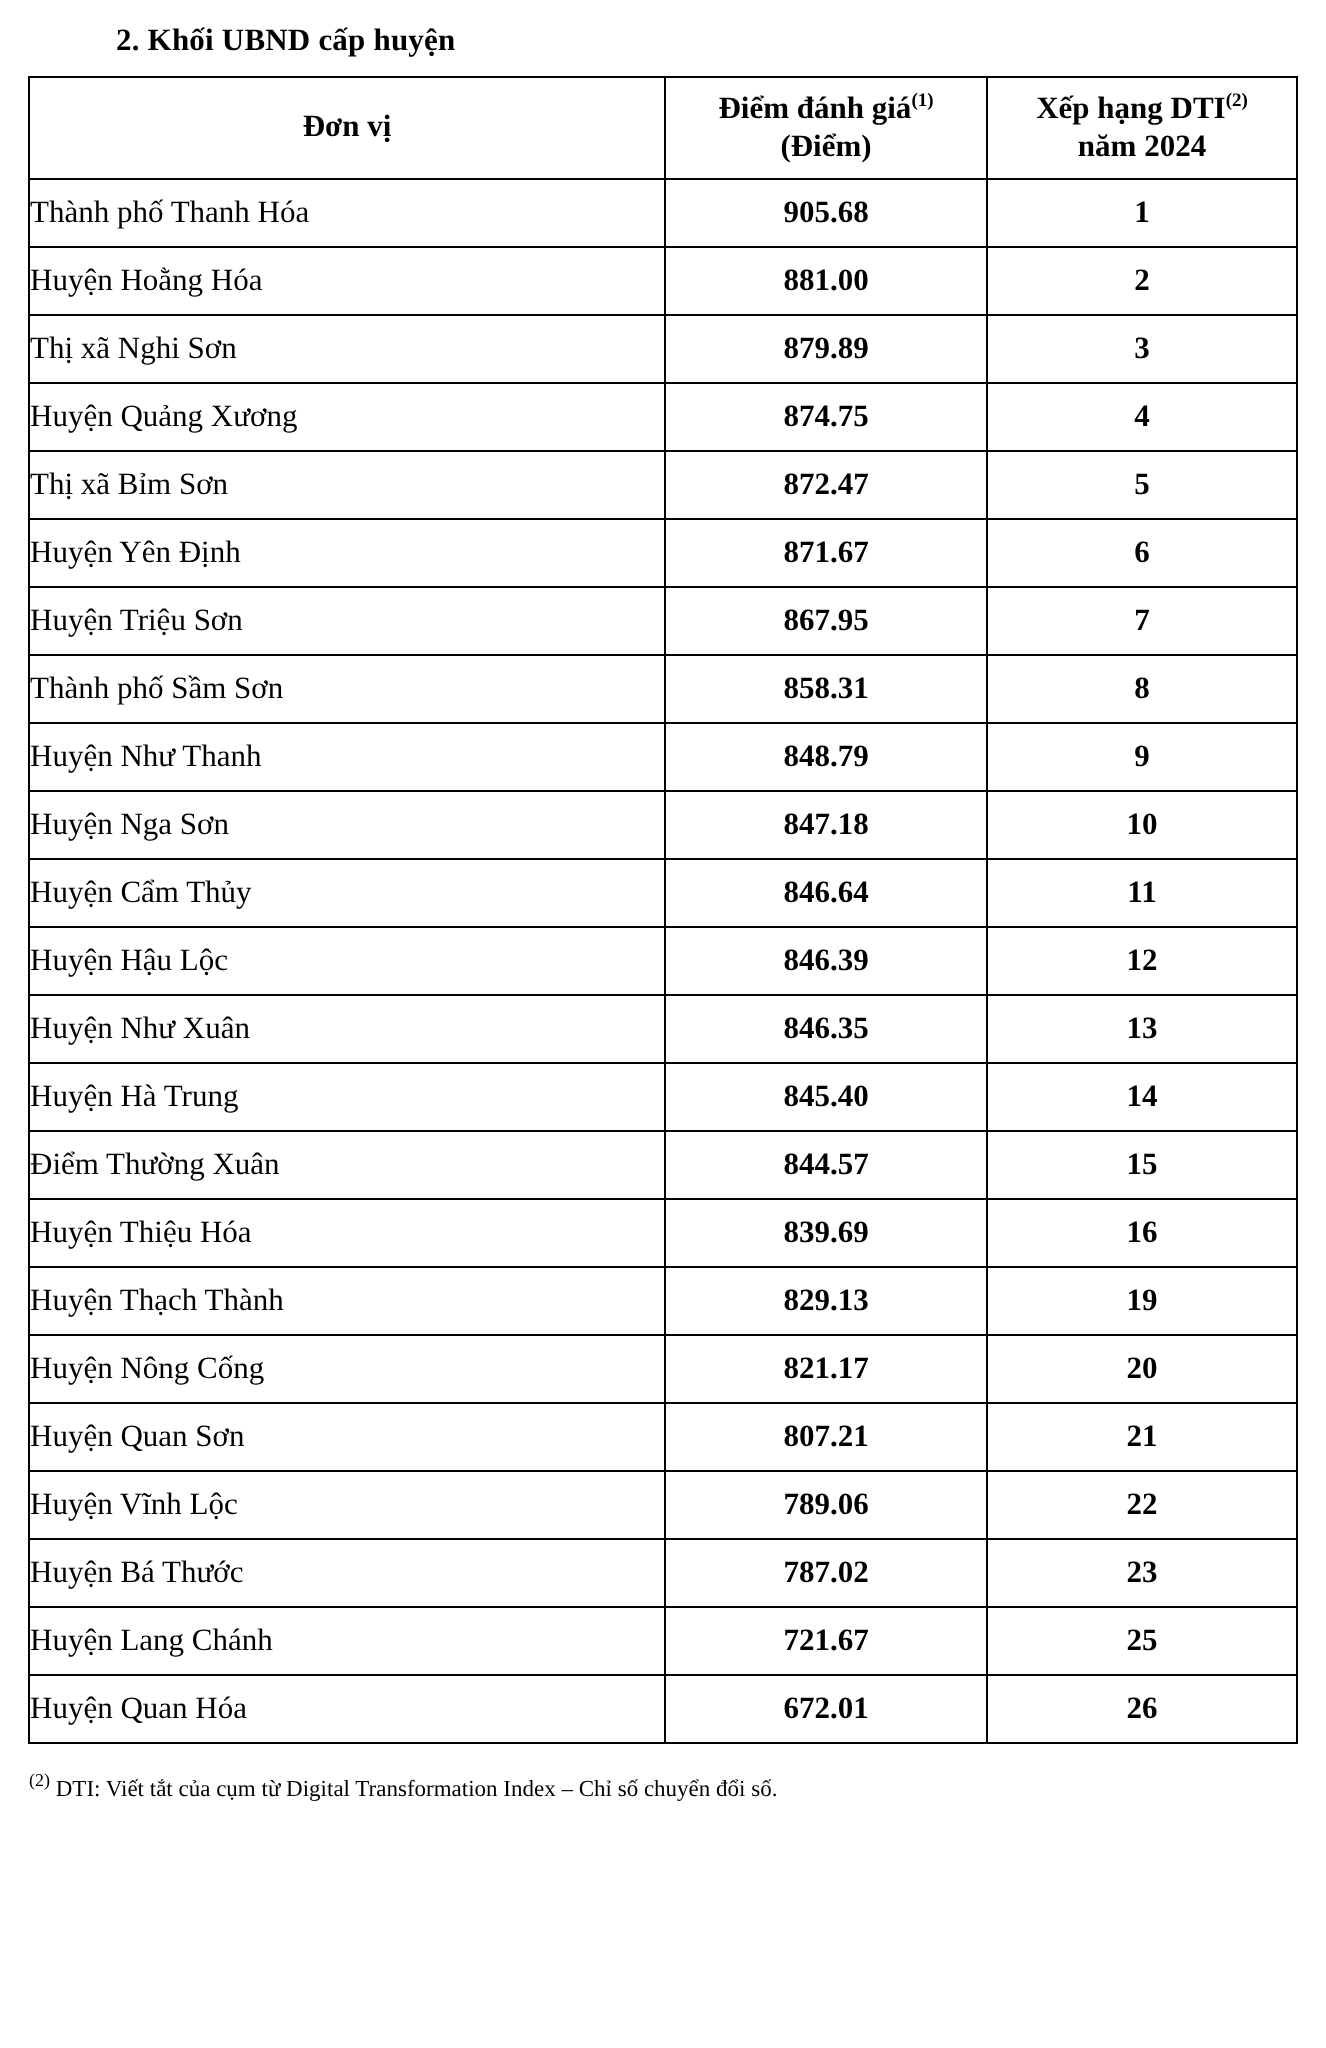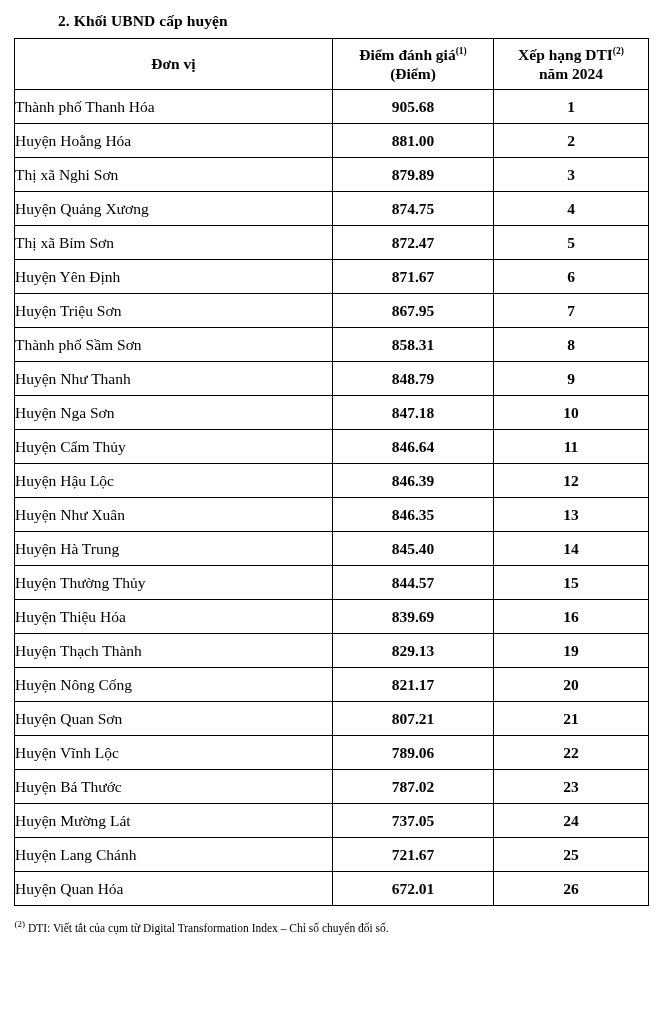--- a/index.html
+++ b/index.html
@@ -182,21 +182,21 @@
           <td class="unit">Huyện Như Xuân</td>
           <td class="score">846.35</td>
           <td class="rank">13</td>
         </tr>
         <tr>
           <td class="unit">Huyện Hà Trung</td>
           <td class="score">845.40</td>
           <td class="rank">14</td>
         </tr>
         <tr>
-          <td class="unit">Huyện Thường Thủy</td>
+          <td class="unit">Điểm Thường Xuân</td>
           <td class="score">844.57</td>
           <td class="rank">15</td>
         </tr>
         <tr>
           <td class="unit">Huyện Thiệu Hóa</td>
           <td class="score">839.69</td>
           <td class="rank">16</td>
         </tr>
         <tr>
           <td class="unit">Huyện Thạch Thành</td>
@@ -215,25 +215,20 @@
         </tr>
         <tr>
           <td class="unit">Huyện Vĩnh Lộc</td>
           <td class="score">789.06</td>
           <td class="rank">22</td>
         </tr>
         <tr>
           <td class="unit">Huyện Bá Thước</td>
           <td class="score">787.02</td>
           <td class="rank">23</td>
-        </tr>
-        <tr>
-          <td class="unit">Huyện Mường Lát</td>
-          <td class="score">737.05</td>
-          <td class="rank">24</td>
         </tr>
         <tr>
           <td class="unit">Huyện Lang Chánh</td>
           <td class="score">721.67</td>
           <td class="rank">25</td>
         </tr>
         <tr>
           <td class="unit">Huyện Quan Hóa</td>
           <td class="score">672.01</td>
           <td class="rank">26</td>

